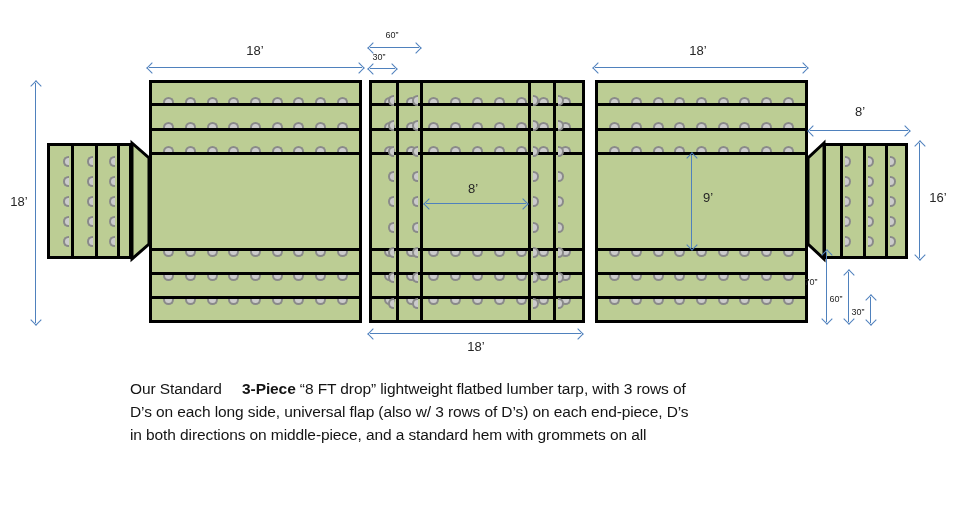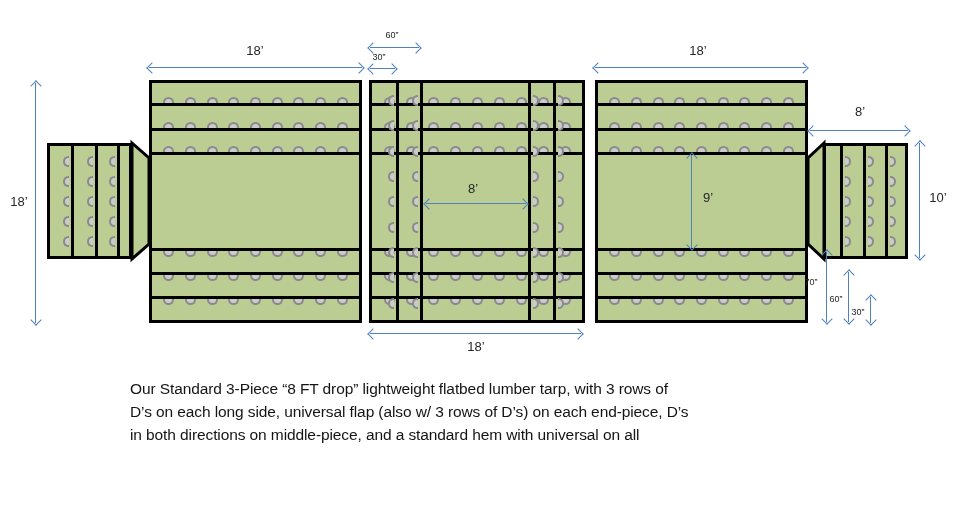--- a/index.html
+++ b/index.html
@@ -31,21 +31,21 @@
     border-right:1.5px solid var(--blue);border-top:1.5px solid var(--blue);transform:rotate(45deg);}
   .arrow-v{position:absolute;width:0;border-left:1.5px solid var(--blue);}
   .arrow-v::before{content:"";position:absolute;top:-1px;left:-4.25px;width:7px;height:7px;
     border-left:1.5px solid var(--blue);border-top:1.5px solid var(--blue);transform:rotate(45deg);}
   .arrow-v::after{content:"";position:absolute;bottom:-1px;left:-4.25px;width:7px;height:7px;
     border-right:1.5px solid var(--blue);border-bottom:1.5px solid var(--blue);transform:rotate(45deg);}
   .dim{position:absolute;font-size:13px;color:#262626;text-align:center;white-space:nowrap;}
   .dim.sm{font-size:9px;}
   .desc{position:absolute;left:130px;top:377px;width:724px;font-size:15.5px;line-height:23px;
         color:#141414;letter-spacing:-0.1px;}
-  .desc b{font-weight:normal;}
+  .desc b{font-weight:bold;margin-left:16px;}
 </style>
 </head>
 <body>
 
 <div class="canvas">
 
   <svg class="neck" style="left:128px;top:139px;" width="24" height="124" viewBox="0 0 24 124">
     <polygon points="4,4 21,19 21,105 4,120" fill="#bccd94" stroke="#000" stroke-width="3"></polygon>
   </svg>
   <svg class="neck" style="left:804px;top:139px;" width="24" height="124" viewBox="0 0 24 124">
@@ -391,24 +391,24 @@
 
   <div class="dim" style="left:4px;top:194px;width:30px;">18’</div>
   <div class="dim" style="left:235px;top:43px;width:40px;">18’</div>
   <div class="dim sm" style="left:378px;top:30px;width:28px;">60”</div>
   <div class="dim sm" style="left:366px;top:52px;width:26px;">30”</div>
   <div class="dim" style="left:678px;top:43px;width:40px;">18’</div>
   <div class="dim" style="left:460px;top:181px;width:26px;">8’</div>
   <div class="dim" style="left:456px;top:339px;width:40px;">18’</div>
   <div class="dim" style="left:697px;top:190px;width:22px;">9’</div>
   <div class="dim" style="left:847px;top:104px;width:26px;">8’</div>
-  <div class="dim" style="left:922px;top:190px;width:32px;">10’</div>
+  <div class="dim" style="left:922px;top:190px;width:32px;">16’</div>
   <div class="dim sm" style="left:799px;top:277px;width:24px;">70”</div>
   <div class="dim sm" style="left:825px;top:294px;width:22px;">60”</div>
   <div class="dim sm" style="left:847px;top:307px;width:22px;">30”</div>
 
   <div class="desc">
     <span><span>Our Standard </span><b>3-Piece</b><span> “8 FT drop” lightweight flatbed lumber tarp, with 3 rows of</span></span>
     <br>
     <span>D’s on each long side, universal flap (also w/ 3 rows of D’s) on each end-piece, D’s</span><br>
-    <span>in both directions on middle-piece, and a standard hem with universal on all</span><br>
+    <span>in both directions on middle-piece, and a standard hem with grommets on all</span><br>
   </div>
 </div>
 
 </body></html>

